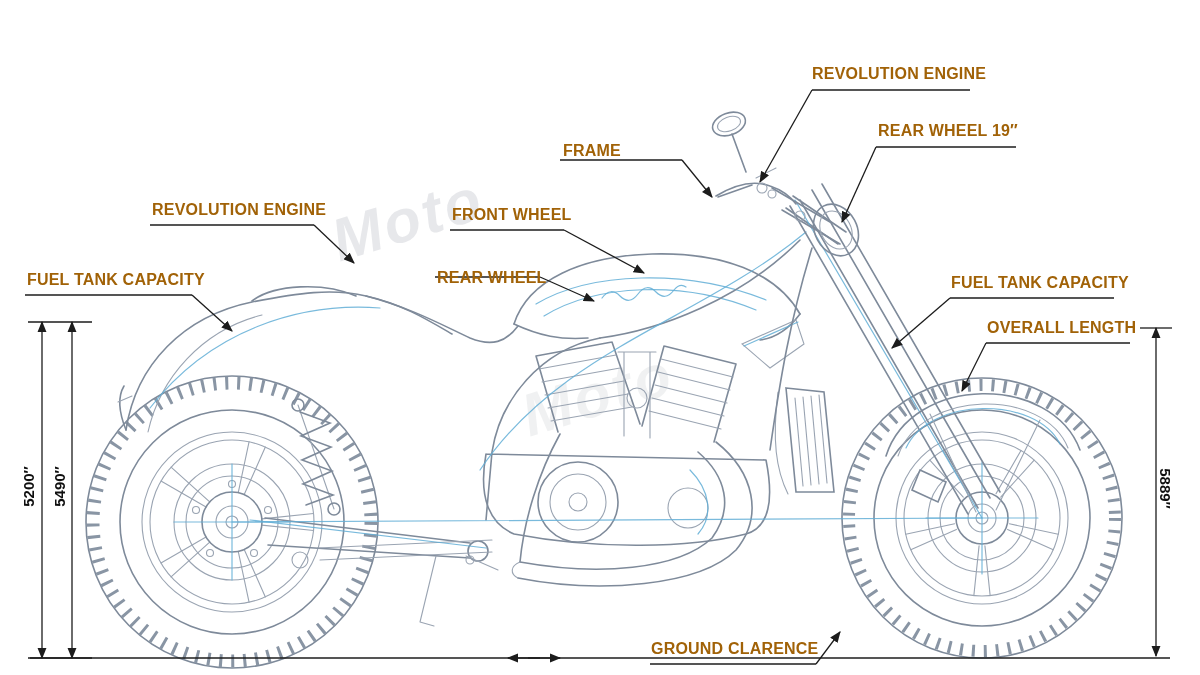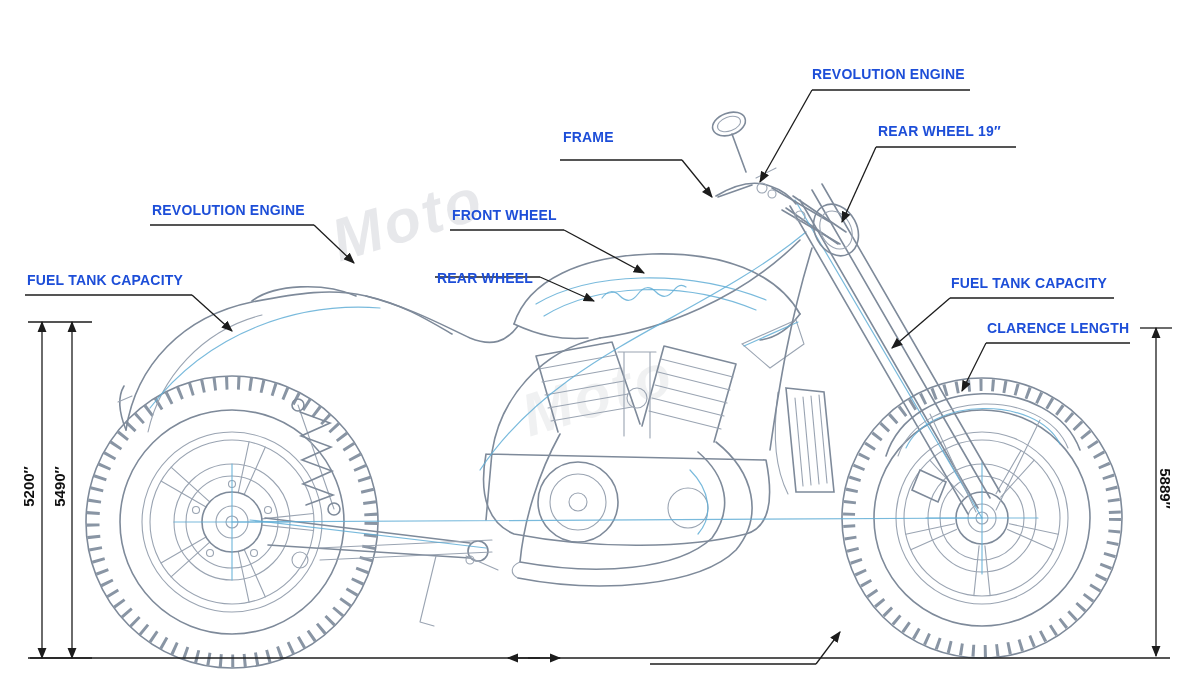--- a/index.html
+++ b/index.html
@@ -1,19 +1,19 @@
 <!DOCTYPE html>
 <html><head>
 <meta charset="utf-8">
 <style>
   html,body{margin:0;padding:0;background:#ffffff;}
   .stage{position:relative;width:1200px;height:675px;background:#ffffff;overflow:hidden;
          font-family:"Liberation Sans",sans-serif;}
   .stage svg{position:absolute;left:0;top:0;}
-  .label{position:absolute;font-weight:bold;font-size:14px;line-height:20px;color:#1d4ed8;
+  .label{position:absolute;font-weight:bold;font-size:16px;line-height:20px;color:#a16207;
          letter-spacing:.2px;white-space:nowrap;}
   .dim{position:absolute;font-weight:bold;font-size:15px;color:#0f0f0f;width:60px;text-align:center;}
   .rotL{transform:rotate(-90deg);}
   .rotR{transform:rotate(90deg);}
   .wm{position:absolute;font-style:italic;font-weight:bold;font-size:60px;letter-spacing:3px;
       color:rgba(105,115,130,0.16);transform:rotate(-17deg);pointer-events:none;}
   .wm2{color:rgba(105,115,130,0.10);}
   
   .g1{stroke:#7e8a9a;stroke-width:1.6;fill:none;stroke-linecap:round;}
   .g2{stroke:#9aa4b2;stroke-width:1.1;fill:none;stroke-linecap:round;}
@@ -249,25 +249,26 @@
         <line class="blk" x1="950" y1="298" x2="892" y2="348" marker-end="url(#arr)"></line>
       <path class="blk" d="M 986,343 L 1130,343"></path>
         <line class="blk" x1="986" y1="343" x2="962" y2="391" marker-end="url(#arr)"></line>
       <path class="blk" d="M 650,664 L 816,664"></path>
         <line class="blk" x1="816" y1="664" x2="840" y2="632" marker-end="url(#arr)"></line>
     </g>
   </svg>
 
   <div class="label" style="left:812px;top:64px;">REVOLUTION ENGINE</div>
   <div class="label" style="left:878px;top:121px;">REAR WHEEL 19″</div>
-  <div class="label" style="left:563px;top:127px;">FRAME</div>
+  <div class="label" style="left:563px;top:141px;">FRAME</div>
   <div class="label" style="left:152px;top:200px;">REVOLUTION ENGINE</div>
   <div class="label" style="left:452px;top:205px;text-align:center;">FRONT WHEEL</div>
   <div class="label" style="left:437px;top:268px;">REAR WHEEL</div>
   <div class="label" style="left:27px;top:270px;">FUEL TANK CAPACITY</div>
   <div class="label" style="left:951px;top:273px;">FUEL TANK CAPACITY</div>
-  <div class="label" style="left:987px;top:318px;">CLARENCE LENGTH</div>
+  <div class="label" style="left:987px;top:318px;">OVERALL LENGTH</div>
+  <div class="label" style="left:651px;top:639px;">GROUND CLARENCE</div>
 
   <div class="dim rotL" style="left:-2px;top:478px;">5200″</div>
   <div class="dim rotL" style="left:29px;top:478px;">5490″</div>
   <div class="dim rotR" style="left:1135px;top:480px;">5889″</div>
 
 </div>
 
 </body></html>

